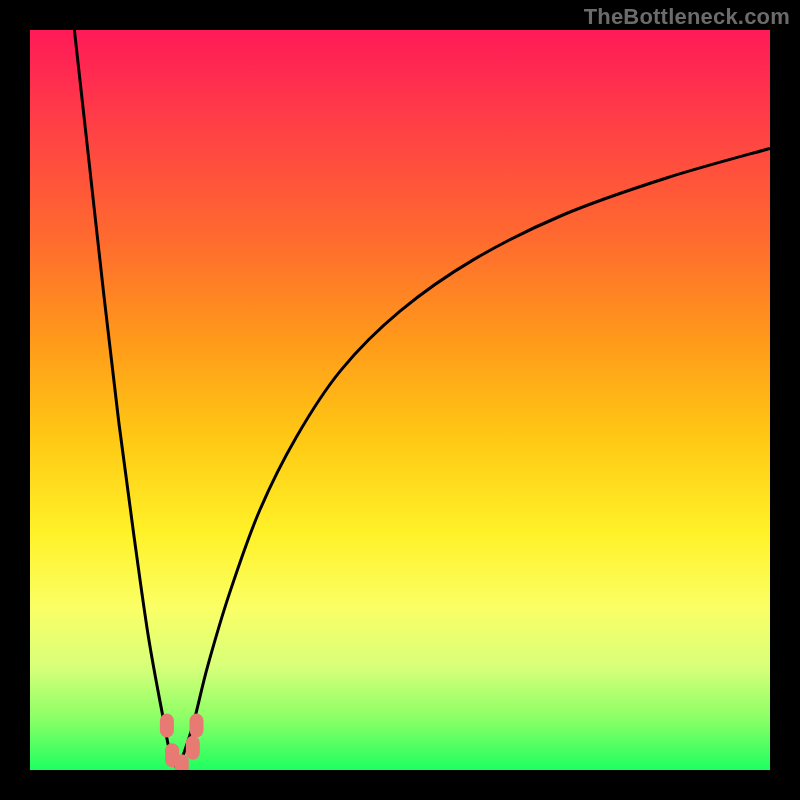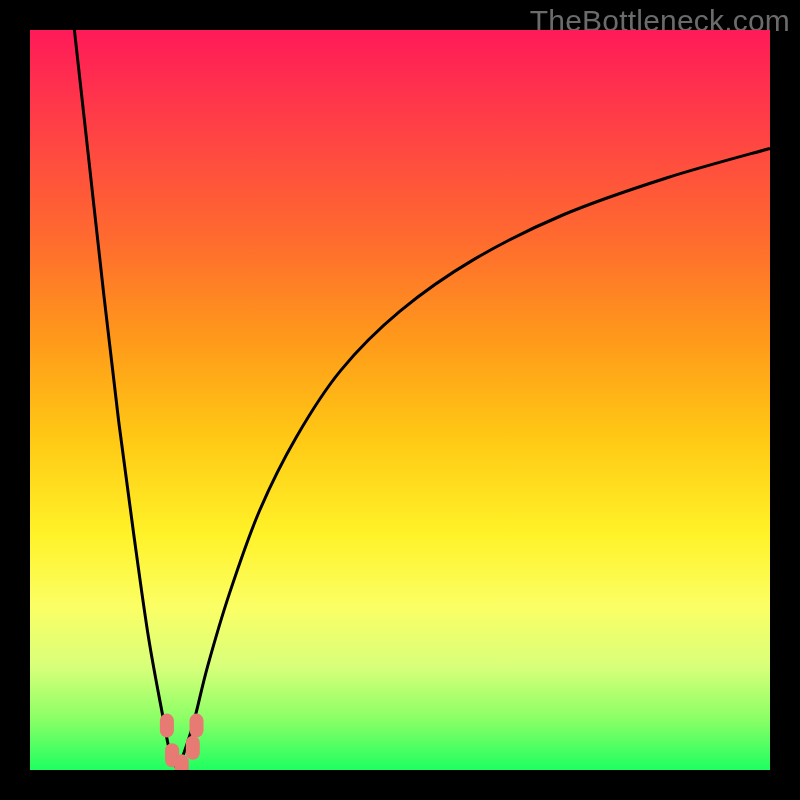--- a/index.html
+++ b/index.html
@@ -37,22 +37,22 @@
       #d8ff7a 86%,
       #8cff66 93%,
       #1eff61 100%
     );
   }
   .watermark {
     position: absolute;
     top: 4px;
     right: 10px;
     color: #6b6b6b;
-    font-size: 30px;
-    font-weight: 400;
+    font-size: 22px;
+    font-weight: 700;
     letter-spacing: 0.2px;
     user-select: none;
   }
   svg.curve {
     position: absolute;
     top: 0;
     left: 0;
     width: 740px;
     height: 740px;
   }

